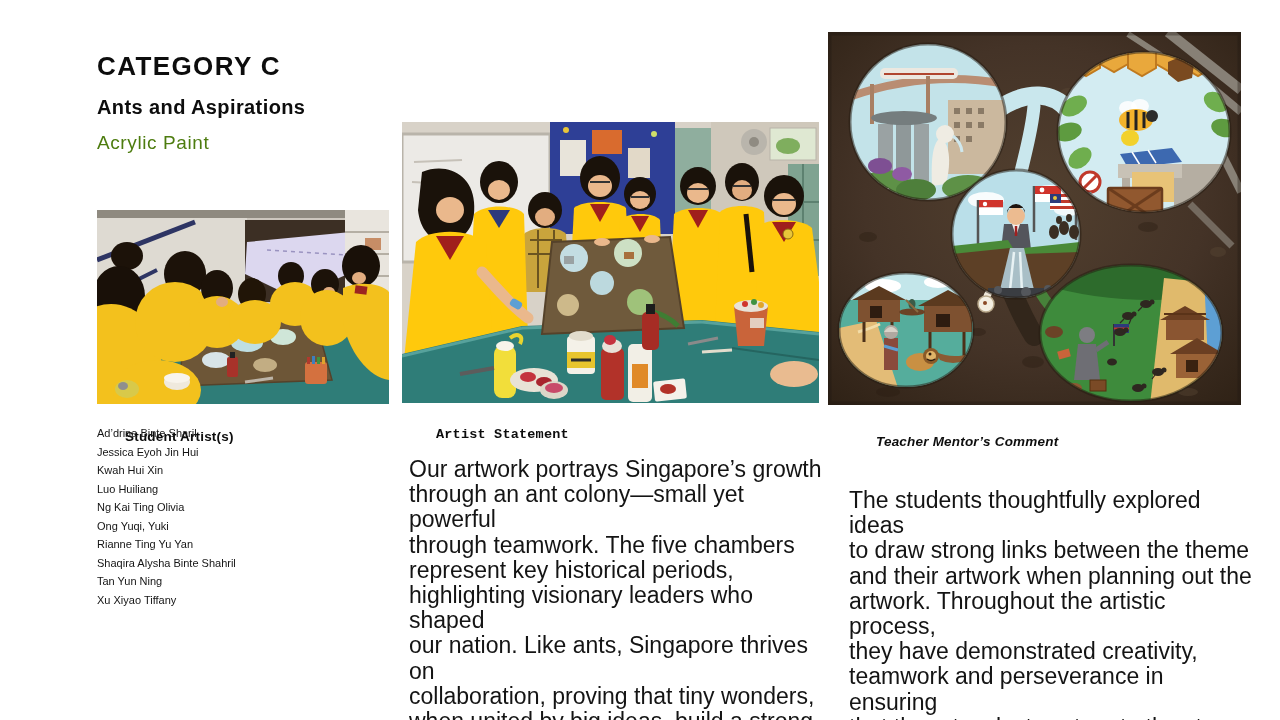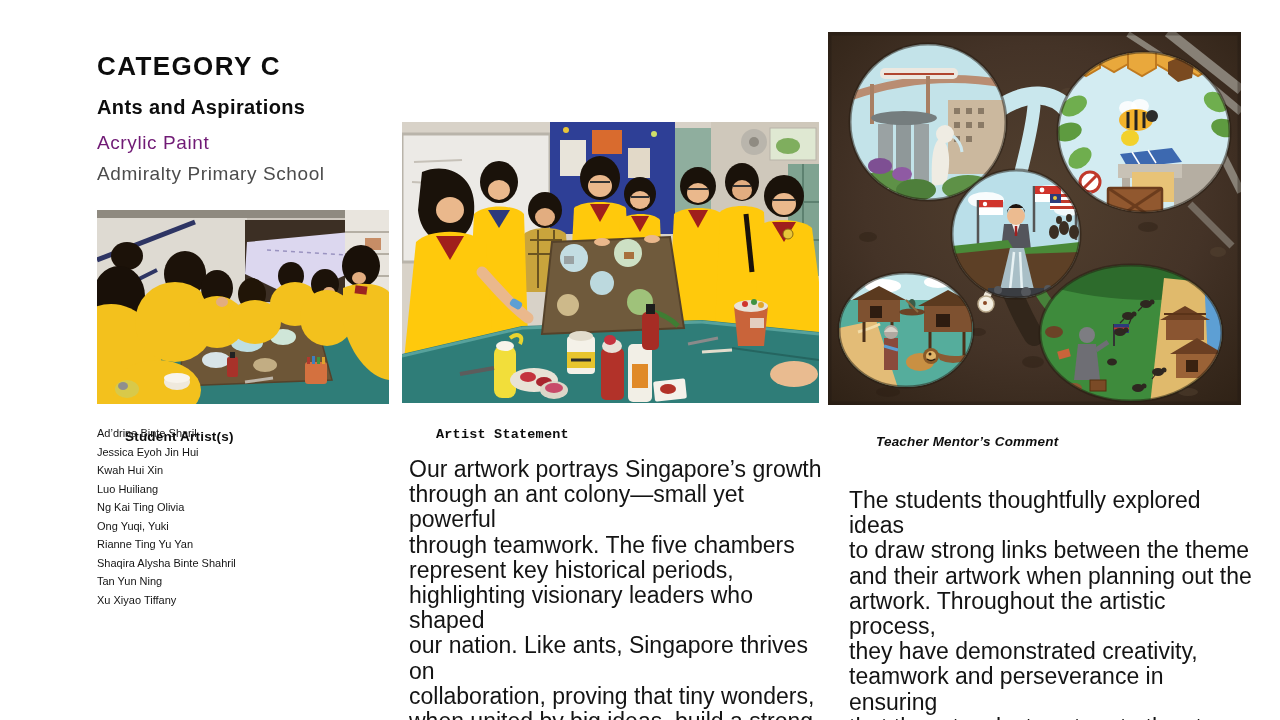--- a/index.html
+++ b/index.html
@@ -18,21 +18,21 @@
     color:#0d0d0d;
   }
   .title{
     left:97px;top:96px;
     font-size:20px;font-weight:700;letter-spacing:0.4px;
     color:#0d0d0d;
   }
   .medium{
     left:97px;top:132px;
     font-size:19px;font-weight:400;letter-spacing:0.6px;
-    color:#701a75;
+    color:#4d7c0f;
   }
   .school{
     left:97px;top:163px;
     font-size:19px;font-weight:400;letter-spacing:0.6px;
     color:#4c4c4c;
   }
   .photo{left:0;top:0;line-height:0;}
   .photo svg{display:block;}
   .process-photo{left:97px;top:210px;width:292px;height:194px;}
   .group-photo{left:402px;top:122px;width:417px;height:281px;}
@@ -56,21 +56,20 @@
   .comment-text{left:849px;top:464px;width:405px;margin-top:24px;}
 </style>
 </head>
 <body>
 
 <div class="slide">
 
   <div class="abs title">Ants and Aspirations</div>
   <div class="abs category">CATEGORY C</div>
   <div class="abs medium">Acrylic Paint</div>
-  <div class="abs school">Admiralty Primary School</div>
 
   <div class="abs photo process-photo">
     <svg width="292" height="194" viewBox="0 0 292 194">
       <rect width="292" height="194" fill="#cdc7be"></rect>
       <rect width="292" height="8" fill="#8f8a80"></rect>
       <rect x="0" y="8" width="150" height="86" fill="#dedad2"></rect>
       <line x1="0" y1="50" x2="98" y2="12" stroke="#2e3564" stroke-width="5"></line>
       <line x1="0" y1="90" x2="60" y2="60" stroke="#2e3564" stroke-width="4"></line>
       <rect x="148" y="10" width="102" height="82" fill="#3c2f24"></rect>
       <polygon points="150,32 254,22 264,58 198,88 148,64" fill="#dcd7ef"></polygon>

